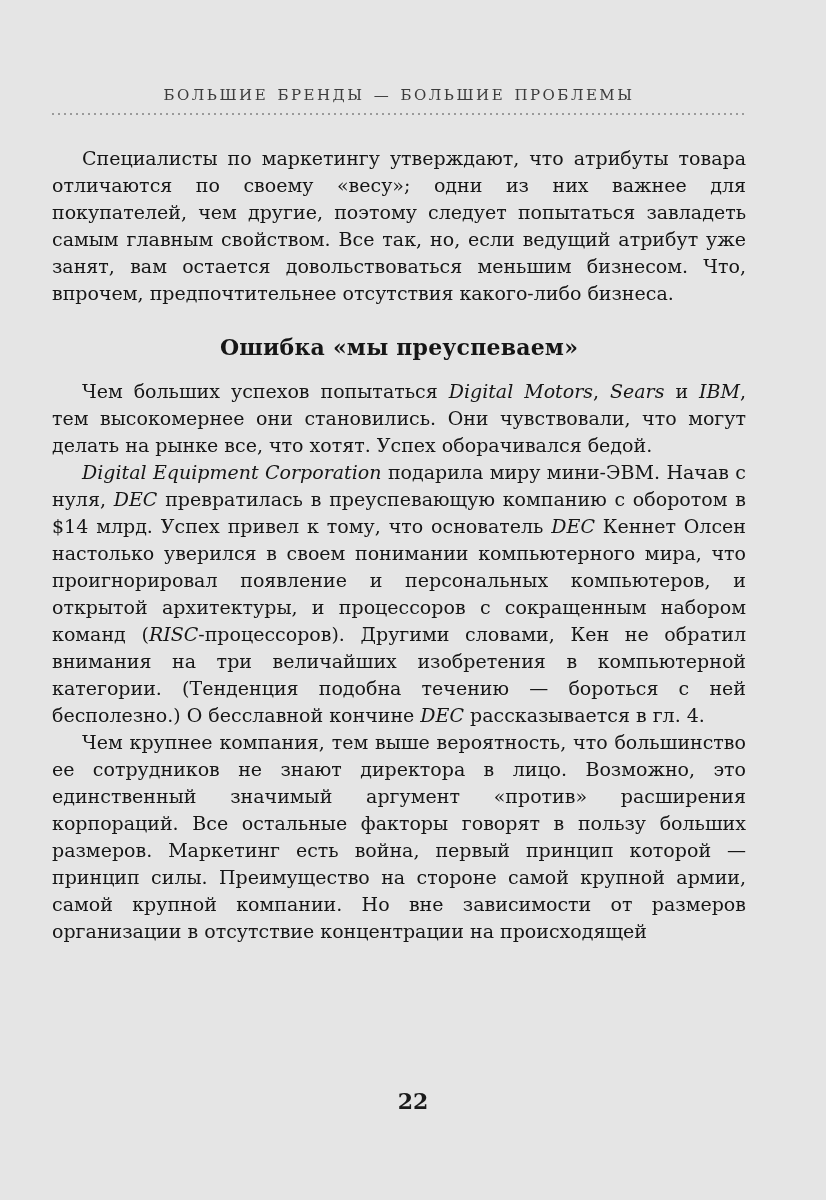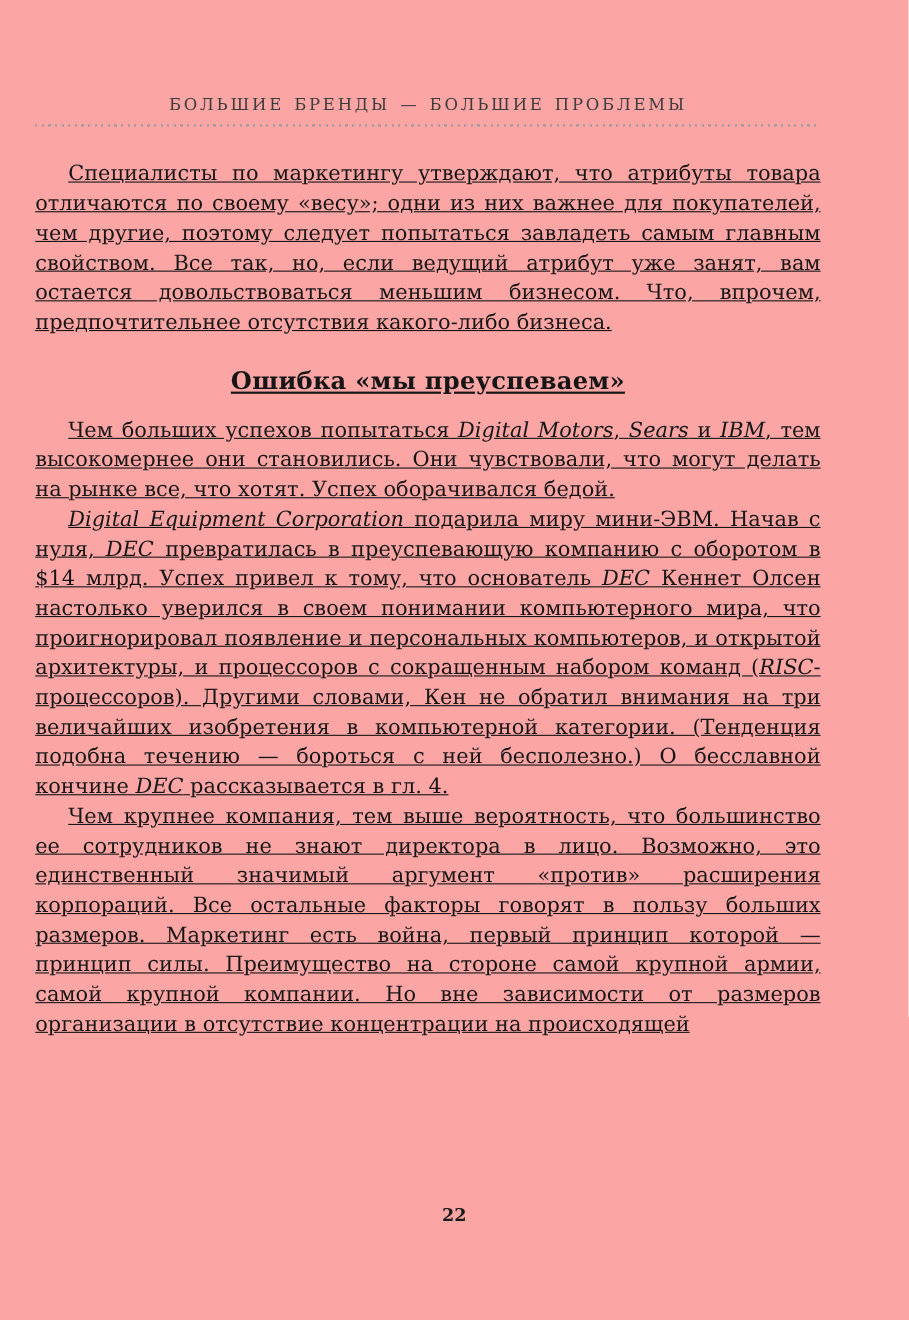--- a/index.html
+++ b/index.html
@@ -11,23 +11,23 @@
     width: 826px;
     height: 1200px;
     font-family: "DejaVu Serif", "Liberation Serif", serif;
     color: #161616;
   }
   .page {
     box-sizing: border-box;
     position: relative;
     width: 826px;
     height: 1200px;
-    padding: 86px 80px 0 32px;
+    padding: 86px 80px 0 52px;
     overflow: hidden;
-    background: #fca5a5;
+    background: #e5e5e5;
   }
   .running-head {
     margin-bottom: 10px;
   }
   .running-title {
     text-align: center;
     font-size: 15px;
     letter-spacing: 2.5px;
     color: #3c3c3c;
     margin-bottom: 9px;
@@ -35,21 +35,20 @@
   }
   .dotted-rule {
     height: 2px;
     background-image: repeating-linear-gradient(to right, #9a9a9a 0 2px, transparent 2px 6px);
   }
   .body-text {
     margin-top: 30px;
     font-size: 19px;
     line-height: 27px;
     text-align: justify;
-    text-decoration: underline;
   }
   .para {
     margin: 0;
   }
   .para.indent {
     text-indent: 30px;
   }
   .para em {
     font-style: italic;
   }
@@ -60,21 +59,21 @@
     line-height: 28px;
     text-align: center;
     letter-spacing: 0.2px;
   }
   .page-number {
     position: absolute;
     left: 0;
     right: 0;
     bottom: 86px;
     text-align: center;
-    font-size: 16px;
+    font-size: 22px;
     font-weight: bold;
     color: #1a1a1a;
   }
 </style>
 </head>
 <body>
 
 <div class="page">
 
   <header class="running-head">

